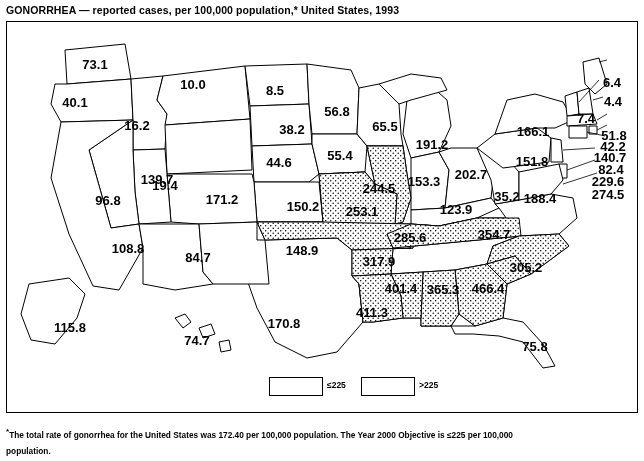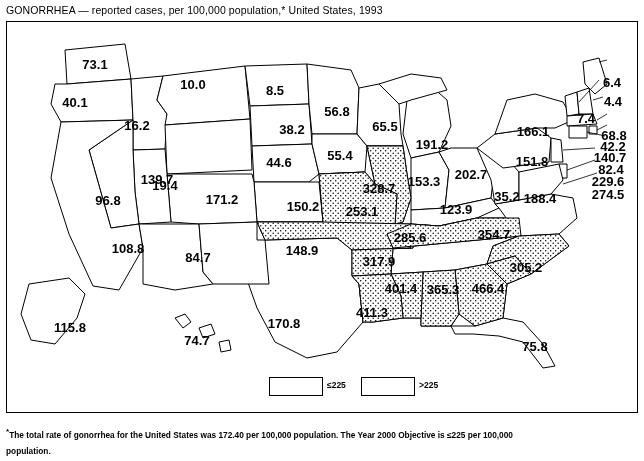--- a/index.html
+++ b/index.html
@@ -1,18 +1,18 @@
 <!DOCTYPE html>
 <html><head>
 <meta charset="utf-8">
 <style>
   html,body{margin:0;padding:0;background:#fff;}
   body{width:644px;height:461px;font-family:"Liberation Sans",sans-serif;color:#000;}
   #wrap{position:relative;width:644px;height:461px;overflow:hidden;}
-  #title{position:absolute;left:6px;top:4px;font-size:10.5px;font-weight:normal;letter-spacing:0.1px;white-space:nowrap;}
+  #title{position:absolute;left:6px;top:4px;font-size:10.5px;font-weight:bold;letter-spacing:0.1px;white-space:nowrap;}
   #mapbox{position:absolute;left:6px;top:21px;width:630px;height:390px;border:1px solid #000;background:#fff;}
   #mapsvg{position:absolute;left:0;top:0;}
   .lbl{position:absolute;font-size:13px;font-weight:bold;white-space:nowrap;transform:translate(-50%,-50%);}
   #legend{position:absolute;left:262px;top:355px;width:160px;height:22px;text-align:right;}
   .legbox{position:absolute;top:0;width:52px;height:17px;border:1px solid #000;background:#fff;}
   .legbox.hatch{background-color:#fff;background-image:radial-gradient(#000 0.6px, transparent 0.7px);background-size:4px 4px;}
   .legtxt{position:absolute;top:3px;font-size:8.5px;font-weight:bold;}
   #footnote{position:absolute;left:6px;top:424px;width:628px;font-size:8.3px;font-weight:bold;line-height:16px;}
   #footnote sup{font-size:8px;}
   .fnline{display:block;}
@@ -173,32 +173,32 @@
     <div class="lbl" style="left:130px;top:103px">16.2</div>
     <div class="lbl" style="left:186px;top:62px">10.0</div>
     <div class="lbl" style="left:268px;top:68px">8.5</div>
     <div class="lbl" style="left:330px;top:89px">56.8</div>
     <div class="lbl" style="left:378px;top:104px">65.5</div>
     <div class="lbl" style="left:425px;top:122px">191.2</div>
     <div class="lbl" style="left:605px;top:60px">6.4</div>
     <div class="lbl" style="left:606px;top:79px">4.4</div>
     <div class="lbl" style="left:579px;top:96px">7.4</div>
     <div class="lbl" style="left:526px;top:109px">166.1</div>
-    <div class="lbl" style="left:607px;top:113px">68.8</div>
+    <div class="lbl" style="left:607px;top:113px">51.8</div>
     <div class="lbl" style="left:606px;top:124px">42.2</div>
     <div class="lbl" style="left:603px;top:135px">140.7</div>
     <div class="lbl" style="left:525px;top:139px">151.8</div>
     <div class="lbl" style="left:604px;top:147px">82.4</div>
     <div class="lbl" style="left:601px;top:159px">229.6</div>
     <div class="lbl" style="left:601px;top:172px">274.5</div>
     <div class="lbl" style="left:158px;top:163px">19.4</div>
     <div class="lbl" style="left:285px;top:107px">38.2</div>
     <div class="lbl" style="left:333px;top:133px">55.4</div>
     <div class="lbl" style="left:272px;top:140px">44.6</div>
-    <div class="lbl" style="left:372px;top:166px">328.7</div>
+    <div class="lbl" style="left:372px;top:166px">244.5</div>
     <div class="lbl" style="left:417px;top:159px">153.3</div>
     <div class="lbl" style="left:464px;top:152px">202.7</div>
     <div class="lbl" style="left:500px;top:174px">35.2</div>
     <div class="lbl" style="left:533px;top:176px">188.4</div>
     <div class="lbl" style="left:449px;top:187px">123.9</div>
     <div class="lbl" style="left:355px;top:189px">253.1</div>
     <div class="lbl" style="left:296px;top:184px">150.2</div>
     <div class="lbl" style="left:215px;top:177px">171.2</div>
     <div class="lbl" style="left:150px;top:157px">139.7</div>
     <div class="lbl" style="left:101px;top:178px">96.8</div>

